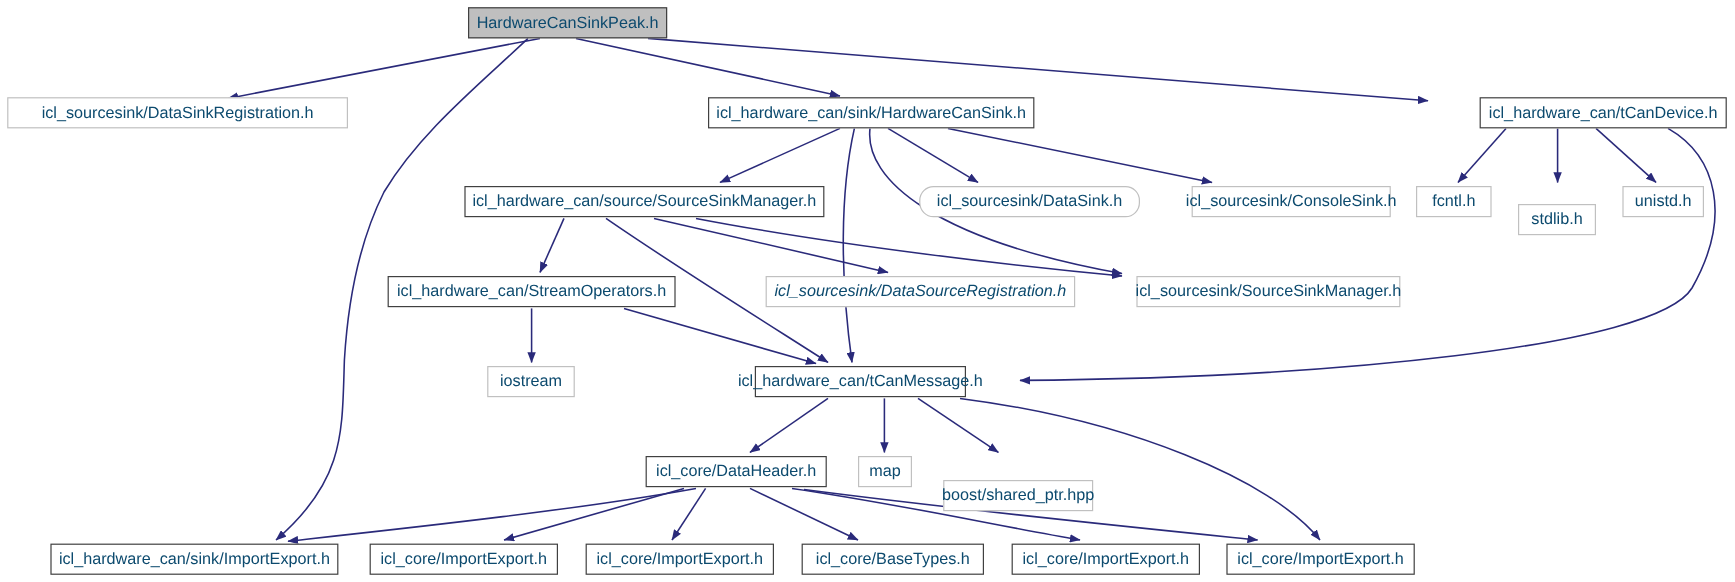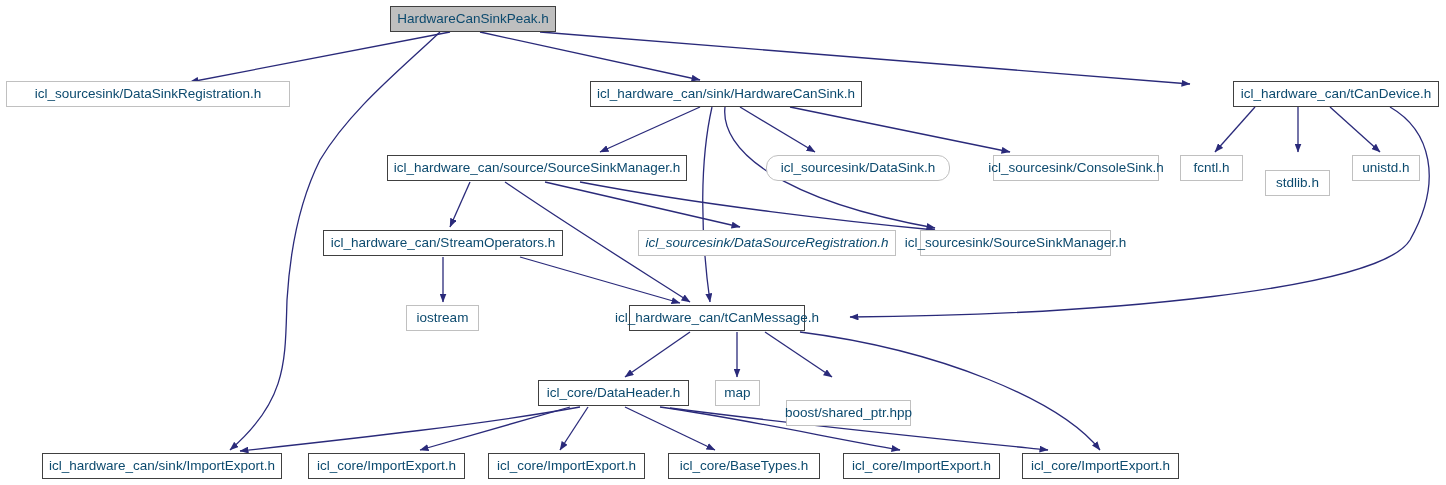--- a/index.html
+++ b/index.html
@@ -123,21 +123,21 @@
       </div>
       <div class="node" style="left: 1352px; top: 155px; width: 68px;">
         <span class="node-label">unistd.h</span>
       </div>
       <div class="node documented" style="left: 323px; top: 230px; width: 240px;">
         <span class="node-label">icl_hardware_can/StreamOperators.h</span>
       </div>
       <div class="node" style="left: 638px; top: 230px; width: 258px; font-style: italic;">
         <span class="node-label">icl_sourcesink/DataSourceRegistration.h</span>
       </div>
-      <div class="node" style="left: 920px; top: 230px; width: 191px;">
+      <div class="node" style="left: 947px; top: 230px; width: 220px;">
         <span class="node-label">icl_sourcesink/SourceSinkManager.h</span>
       </div>
       <div class="node" style="left: 406px; top: 305px; width: 73px;">
         <span class="node-label">iostream</span>
       </div>
       <div class="node documented" style="left: 629px; top: 305px; width: 176px;">
         <span class="node-label">icl_hardware_can/tCanMessage.h</span>
       </div>
       <div class="node documented" style="left: 538px; top: 380px; width: 151px;">
         <span class="node-label">icl_core/DataHeader.h</span>

